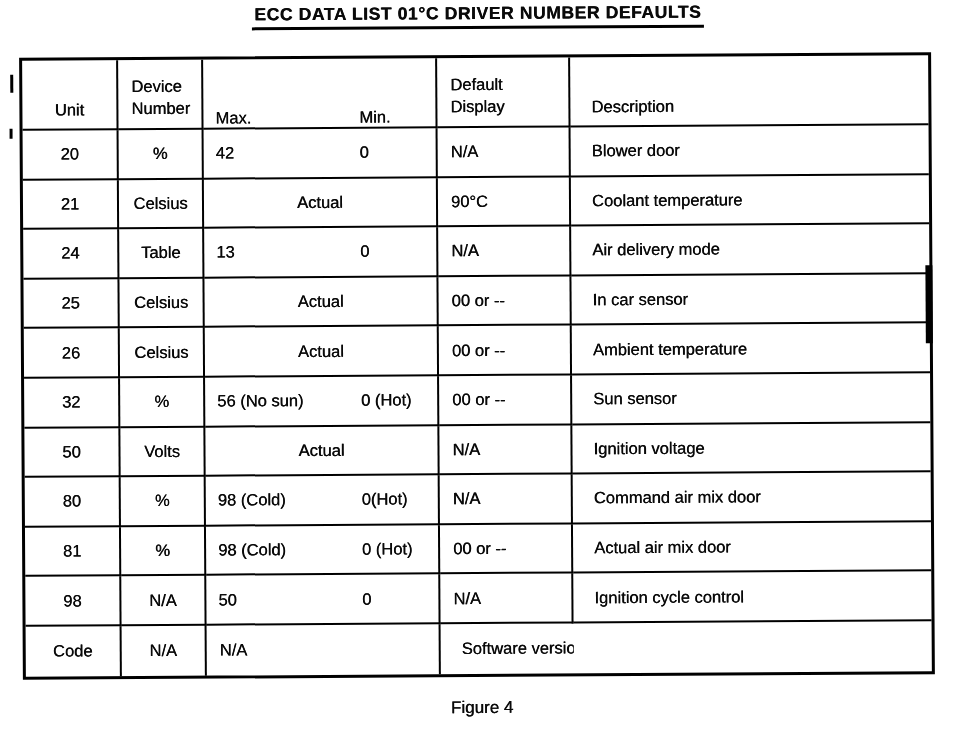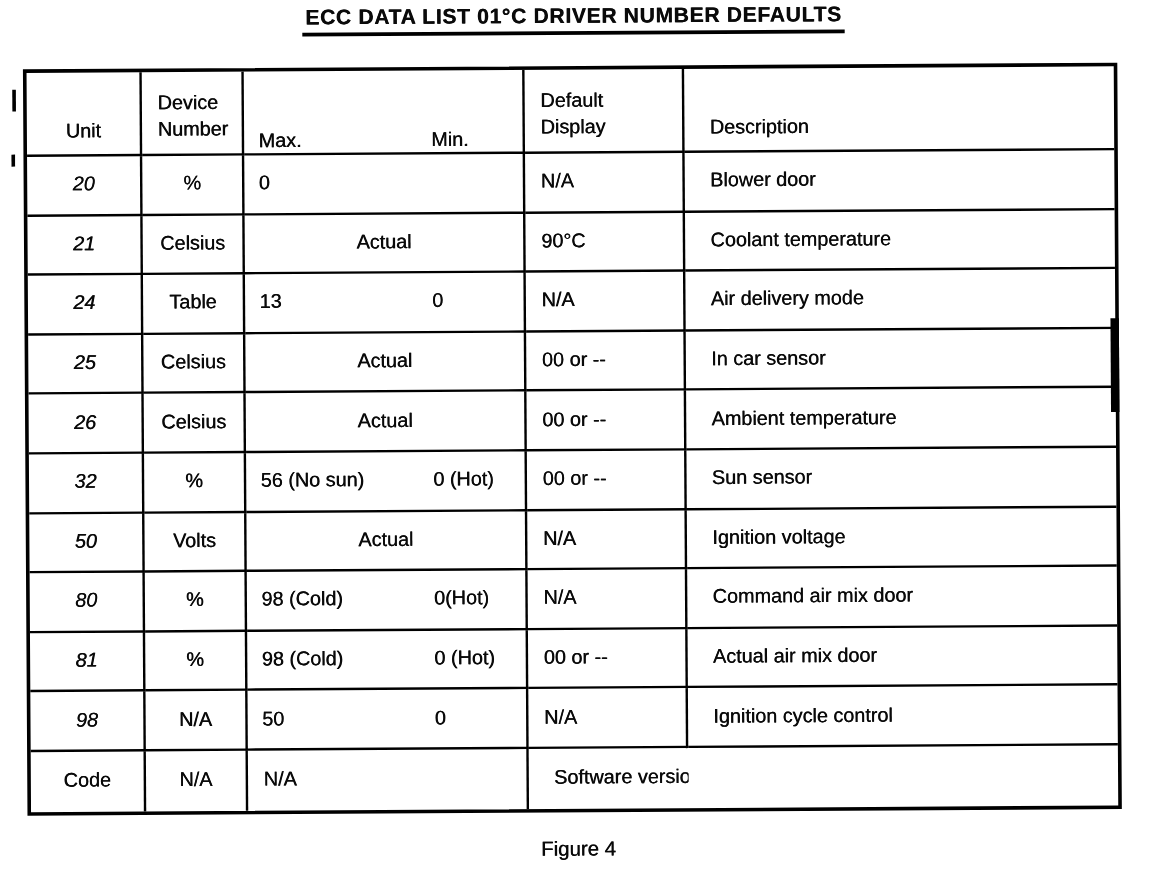--- a/index.html
+++ b/index.html
@@ -52,21 +52,21 @@
     white-space: nowrap;
   }
   .cell.last-col { border-right: none; }
   .cell.last-row { border-bottom: none; }
   .hcell {
     align-items: flex-end;
     padding-bottom: 9px;
     border-bottom-width: 2.5px;
     font-size: 16.5px;
   }
-  .c-dev   { justify-content: center; font-style: italic; }
+  .c-dev   { justify-content: center; }
   .c-unit  { justify-content: center; }
   .c-def   { padding-left: 13px; }
   .c-desc  { padding-left: 21px; }
   .h-dev   { justify-content: flex-start; padding-left: 13px; }
   .two-line { line-height: 22px; }
   .c-maxmin { padding: 0; }
   .mm-grid {
     display: grid;
     grid-template-columns: 62% 38%;
     width: 100%;
@@ -122,20 +122,21 @@
     </div>
 
   <div class="cell c-dev">
       <span>20</span>
     </div>
       <div class="cell c-unit">
       <span>%</span>
     </div>
       <div class="cell c-maxmin">
       <div class="mm-grid">
+        <span>42</span>
         <span>0</span>
       </div>
 
     </div>
       <div class="cell c-def">
       <span>N/A</span>
     </div>
       <div class="cell c-desc last-col">
       <span>Blower door</span>
     </div>

